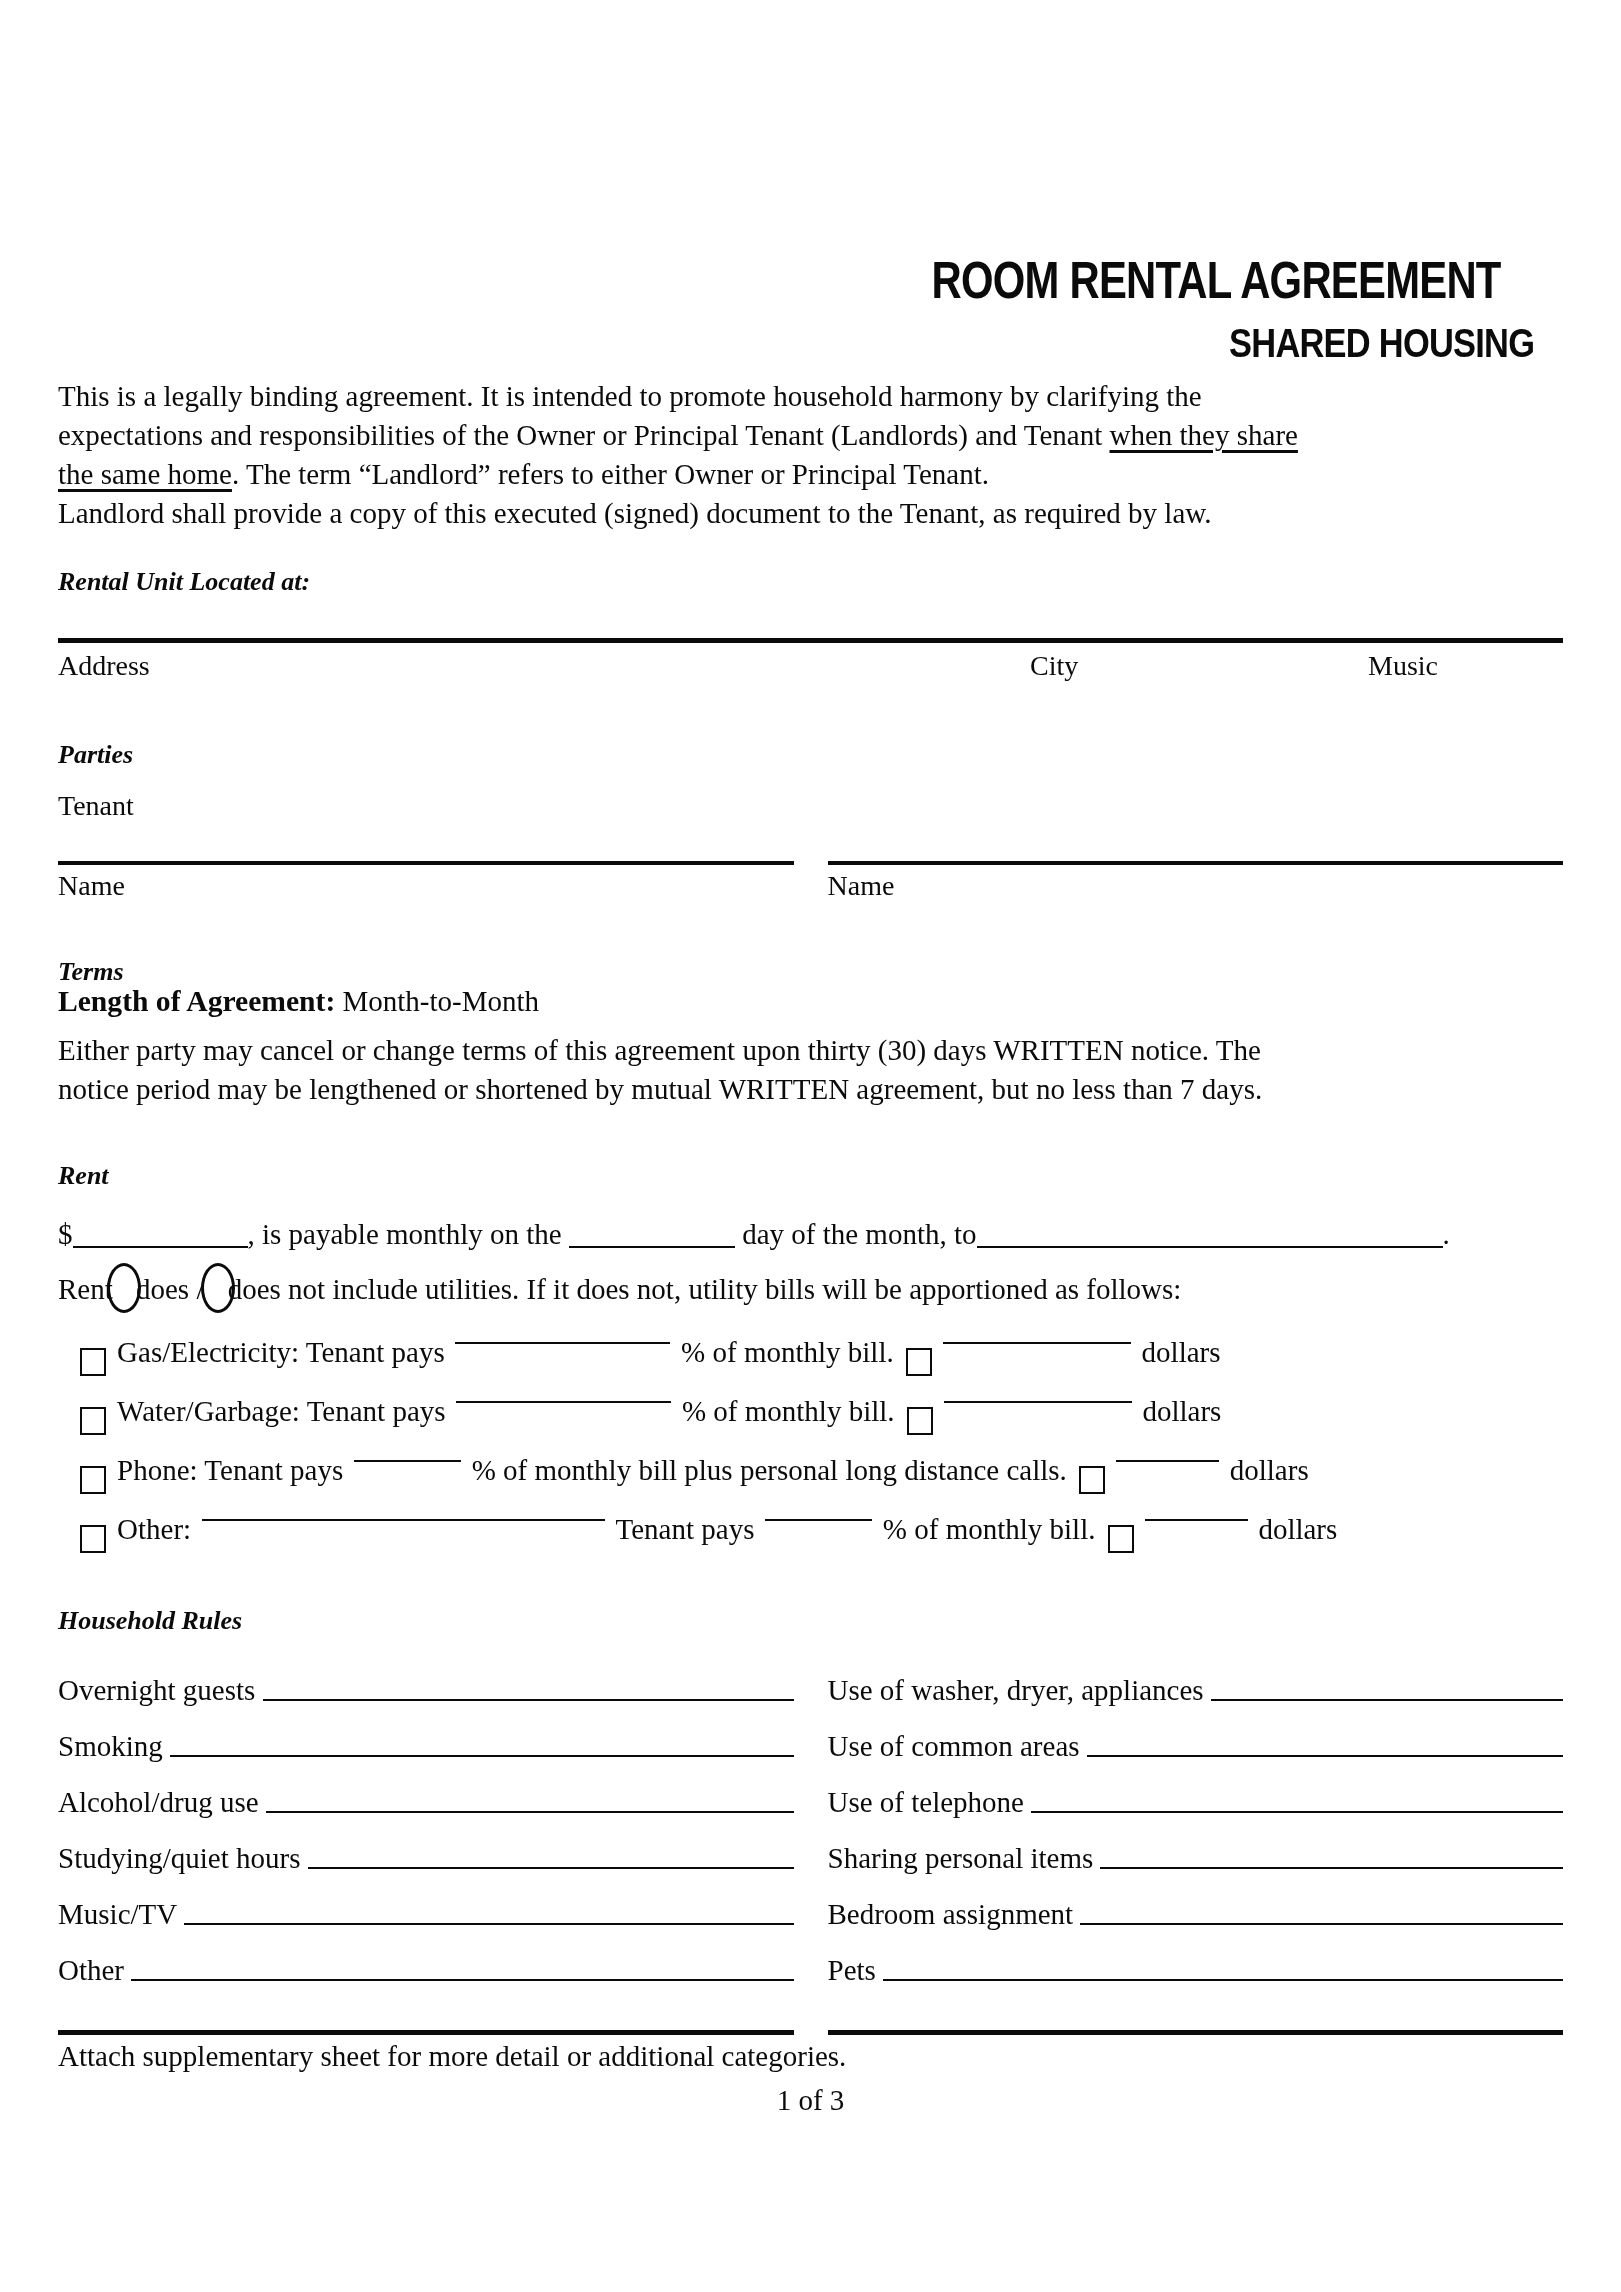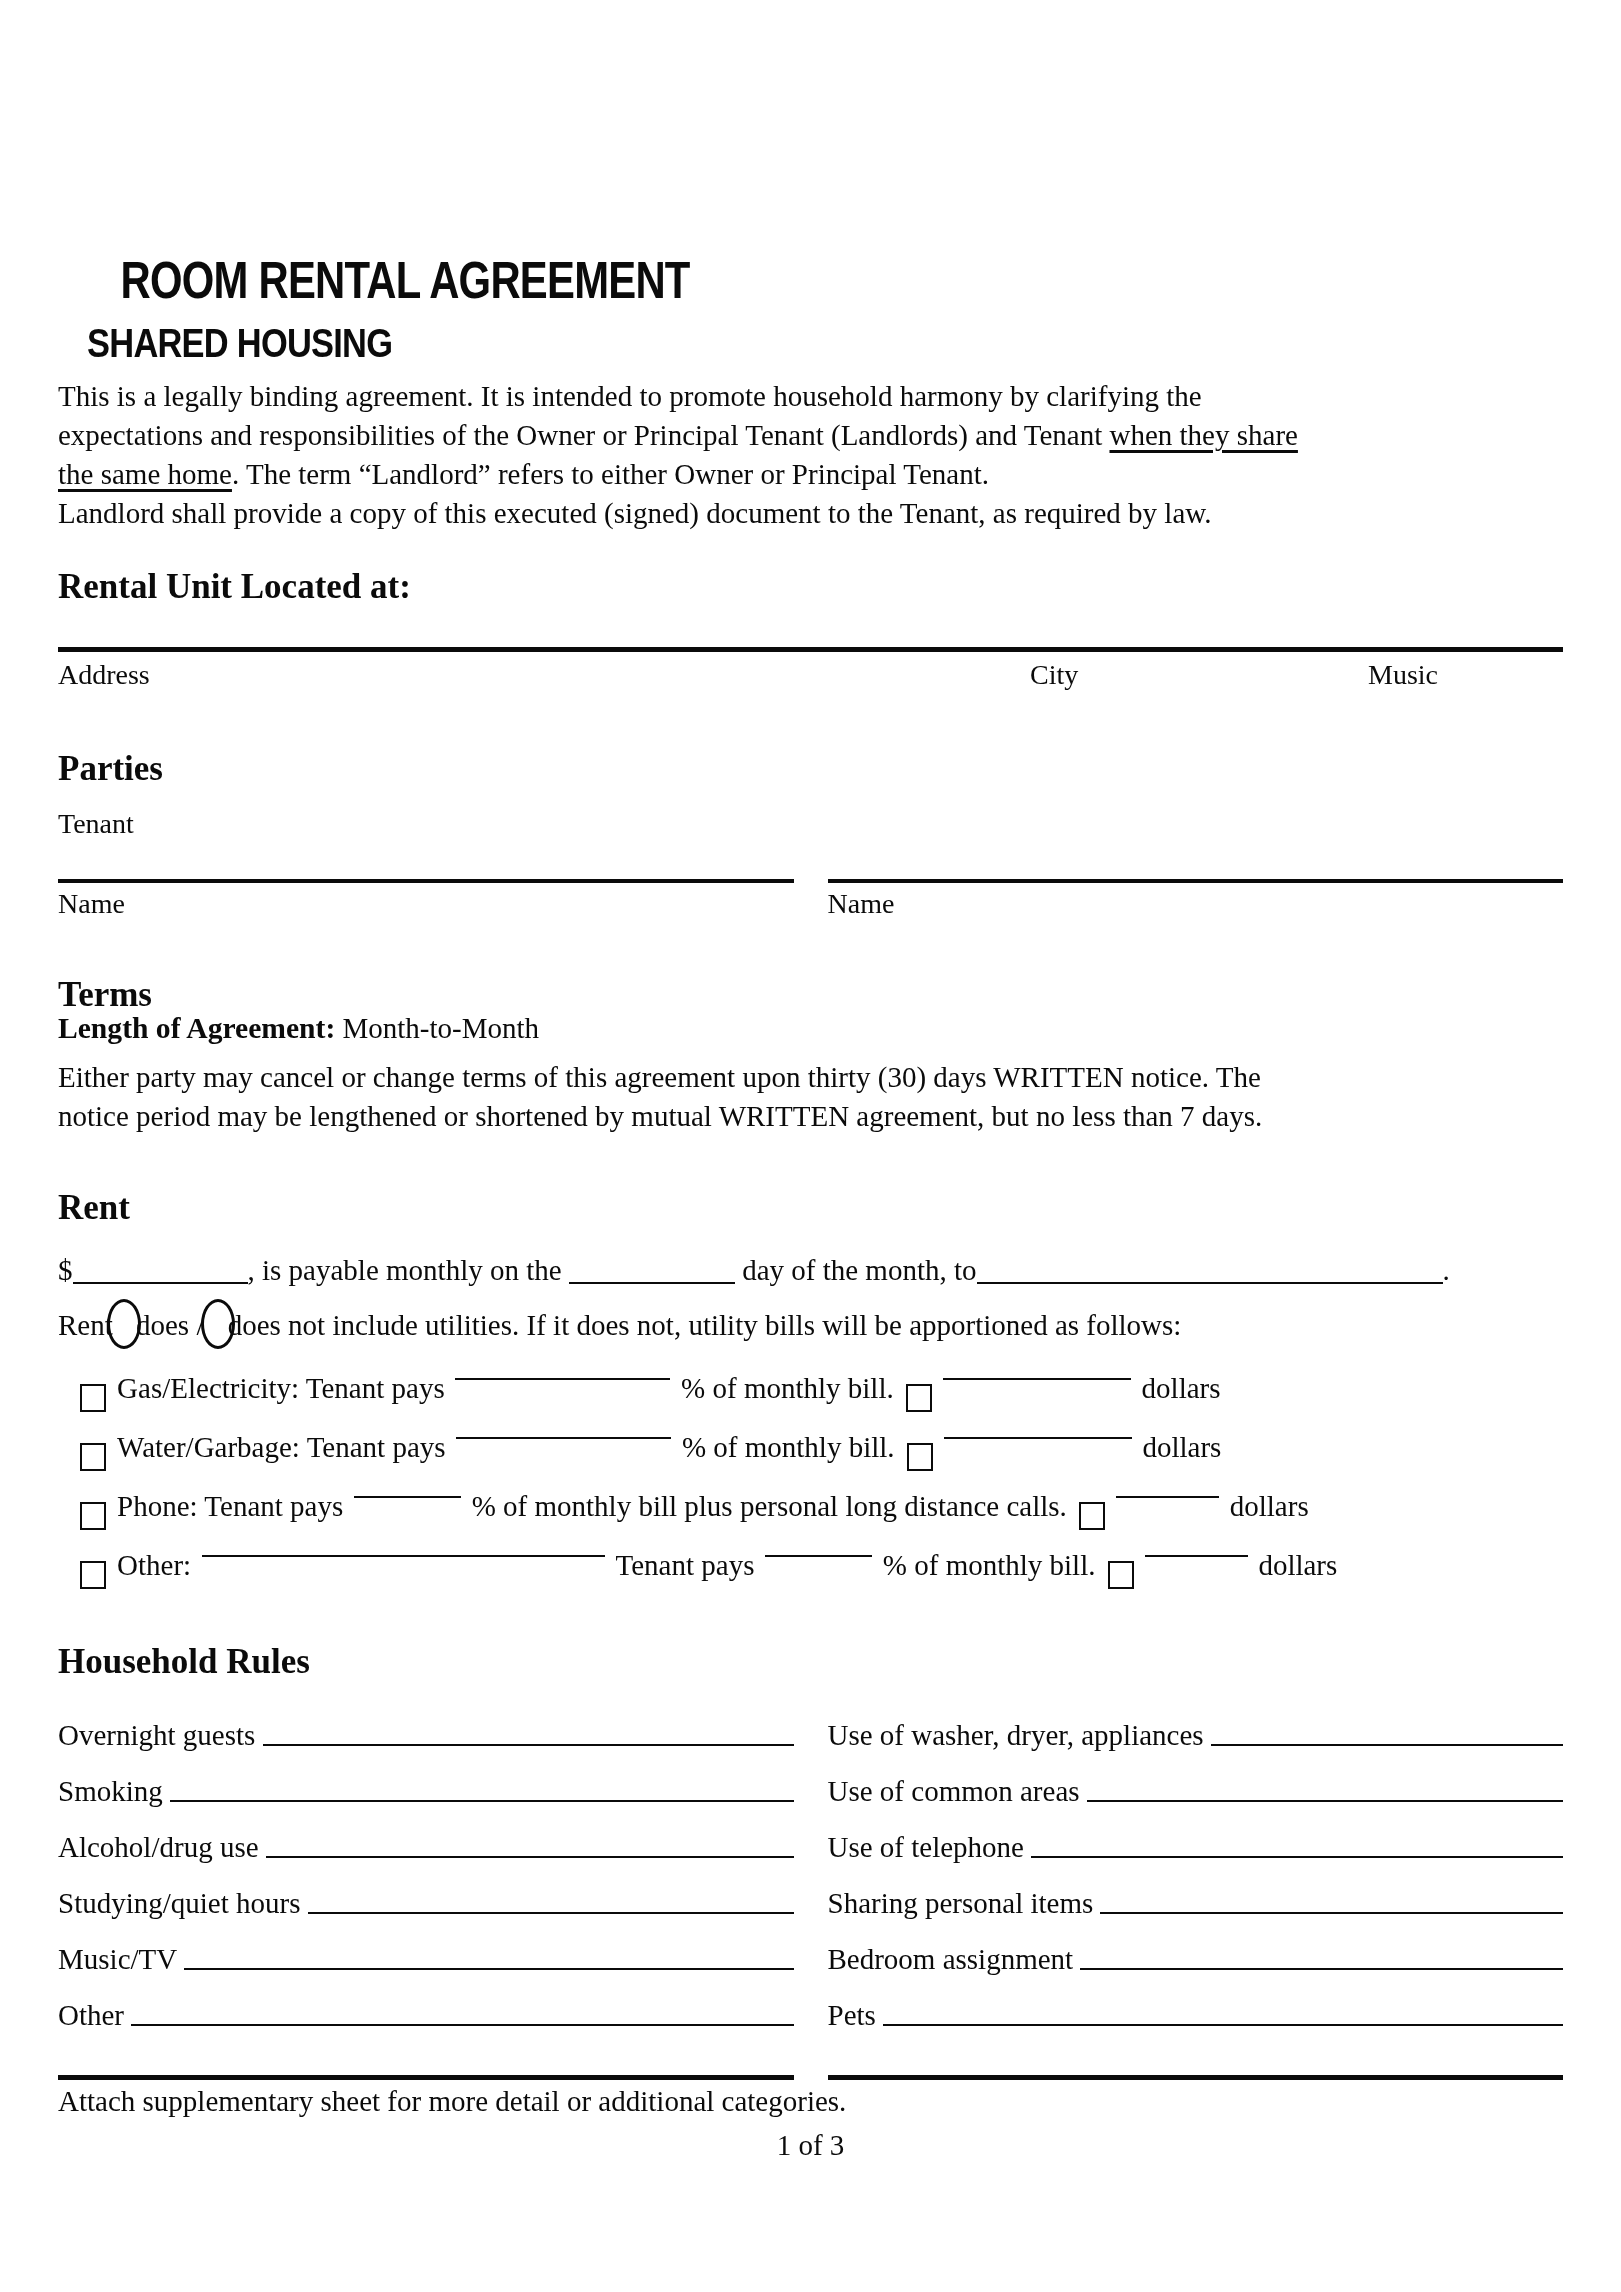--- a/index.html
+++ b/index.html
@@ -9,38 +9,38 @@
     font-family: "Liberation Serif", "DejaVu Serif", serif;
     color: #0b0b0b;
     position: relative;
   }
   .page {
     width: 1621px; height: 2293px;
     padding: 255px 58px 0 58px;
     overflow: hidden;
   }
   
-  .title-wrap { text-align: left; }
+  .title-wrap { text-align: right; }
   .doc-title {
     font-family: "Liberation Sans", "DejaVu Sans", sans-serif;
     font-weight: 700; font-size: 51px; line-height: 1;
     display: inline-block; transform: scaleX(0.82); transform-origin: center;
     letter-spacing: -0.9px; white-space: nowrap;
   }
   .doc-subtitle {
     font-family: "Liberation Sans", "DejaVu Sans", sans-serif;
     font-weight: 700; font-size: 41px; line-height: 1;
     display: inline-block; transform: scaleX(0.84); transform-origin: center;
     letter-spacing: -0.9px; margin-top: 17px; white-space: nowrap;
   }
   
   .intro { font-size: 29px; line-height: 39px; margin-top: 13.4px; }
   .u { text-decoration: underline; text-decoration-thickness: 2.7px; text-underline-offset: 4.5px; }
   h3.sec {
-    font-size: 35px; font-weight: 700; line-height: 1;
+    font-size: 26px; font-weight: 700; line-height: 1; font-style: italic;
   }
   .sec-rental { margin-top: 36px; }
   .sec-parties { margin-top: 56px; }
   .sec-terms { margin-top: 57px; }
   .sec-rent { margin-top: 54px; }
   .sec-household { margin-top: 36px; }
   
   .rule { height: 4.5px; background: #0b0b0b; }
   .rule-address { margin-top: 43px; }
   

